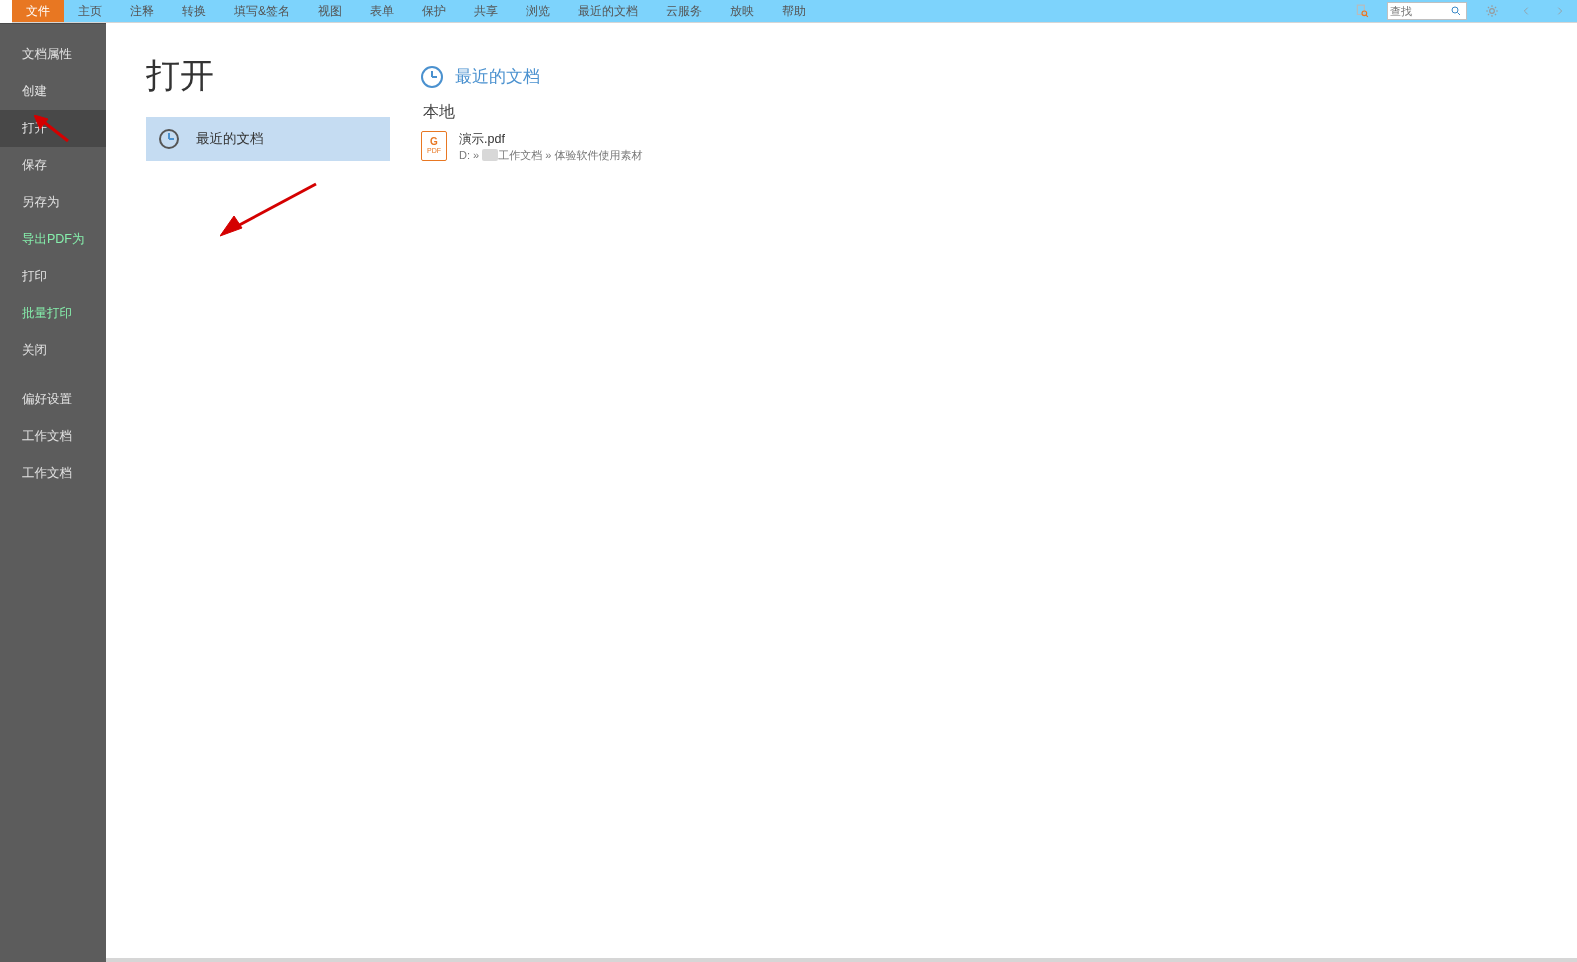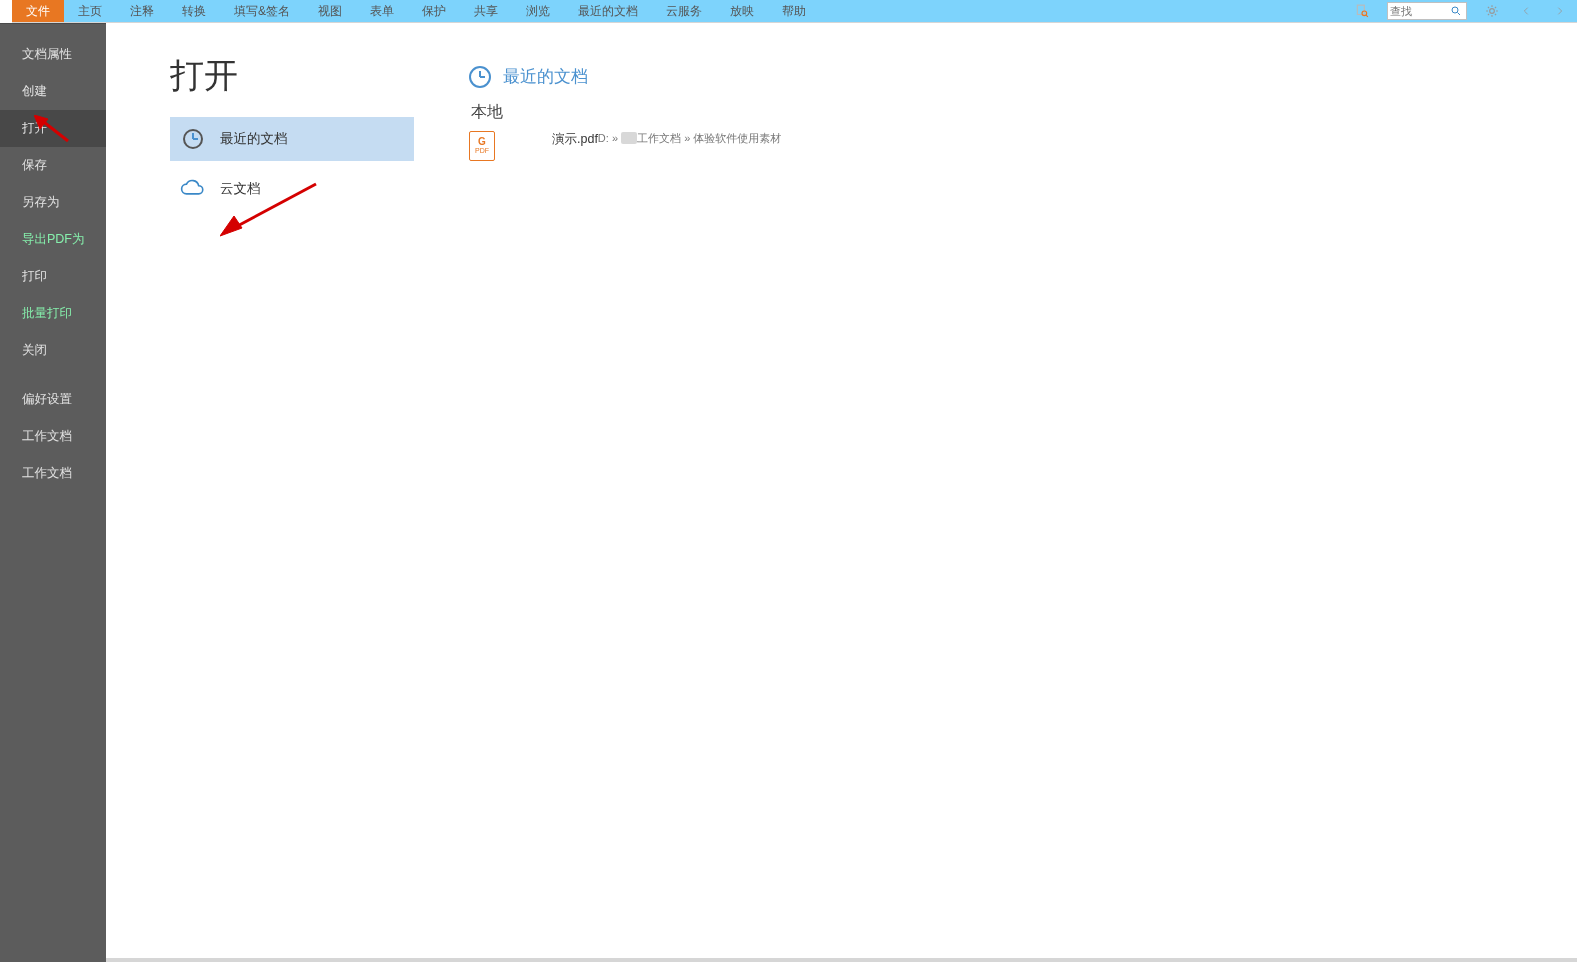--- a/index.html
+++ b/index.html
@@ -10,21 +10,21 @@
 .topbar .tab { padding: 0 14px; height: 100%; display: flex; align-items: center; cursor: pointer; }
 .topbar .tab.active { background: #e87722; color: #fff; }
 .topbar .spacer { flex: 1; }
 .topbar .right { display: flex; align-items: center; gap: 16px; padding-right: 8px; height: 100%; }
 .right-icon { width: 18px; height: 18px; display: inline-flex; align-items: center; justify-content: center; color: #888; cursor: pointer; }
 .search-box { height: 18px; width: 80px; border: 1px solid #c0c0c0; background: #fff; display: flex; align-items: center; }
 .search-box input { border: none; outline: none; width: 60px; font-size: 11px; padding-left: 2px; color: #888; }
 .search-box .mag { width: 16px; color: #3a88c7; display: flex; align-items: center; justify-content: center; font-size: 12px; }
 
 
-.workspace { display: flex; height: calc(100% - 23px); width: 100%; gap: 24px; }
+.workspace { display: flex; height: calc(100% - 23px); width: 100%; }
 
 
 .sidebar { width: 106px; background: #5c5c5c; color: #e2e2e2; font-size: 12.5px; padding-top: 12px; border-top: 1px solid #4a4a4a; }
 .side-item { padding: 10px 0 10px 22px; cursor: pointer; }
 .side-item.active { background: #484848; }
 .side-item.disabled { color: #86efac; cursor: default; }
 .side-gap { height: 6px; }
 
 
 .panel2 { width: 284px; background: #fff; padding: 30px 0 0 40px; }
@@ -39,21 +39,21 @@
 .content-head { display: flex; align-items: center; gap: 12px; margin-bottom: 14px; }
 .content-head .title { font-size: 17px; color: #4a91cf; }
 .clock-circle { width: 22px; height: 22px; border: 2px solid #4a91cf; border-radius: 50%; position: relative; }
 .clock-circle::before { content: ""; position: absolute; left: 50%; top: 50%; width: 2px; height: 6px; background: #4a91cf; transform: translate(-50%,-100%); }
 .clock-circle::after { content: ""; position: absolute; left: 50%; top: 50%; width: 5px; height: 2px; background: #4a91cf; transform: translate(0,-50%); }
 .section-label { font-size: 16px; color: #444; margin: 4px 0 4px 2px; }
 .recent-item { display: flex; gap: 12px; align-items: flex-start; padding: 4px 0; cursor: pointer; }
 .pdf-ico { width: 26px; height: 30px; border: 1.5px solid #e87722; border-radius: 2px; display: flex; flex-direction: column; align-items: center; justify-content: center; font-size: 7px; color: #e87722; position: relative; }
 .pdf-ico .c { font-size: 10px; line-height: 10px; font-weight: bold; }
 .pdf-ico .p { font-size: 7px; line-height: 8px; }
-.recent-text { display: flex; flex-direction: row; font-size: 12.5px; margin-left: 45px; }
+.recent-text { display: flex; flex-direction: column; font-size: 12.5px; }
 .recent-text .fname { color: #333; }
 .recent-text .fpath { color: #777; font-size: 11px; }
 .blur { background: #d8d8d8; color: #d8d8d8; padding: 0 8px; border-radius: 2px; user-select: none; }
 
 
 svg { display: block; }
 
 
 .arrow { position: absolute; pointer-events: none; }
 .arrow svg polygon, .arrow svg line { stroke: #d40000; fill: #d40000; }
@@ -149,28 +149,20 @@
   <div class="panel2">
     <h1>打开</h1>
     <div id="locations">
         <div class="loc-item active">
           <span class="loc-icon">
             <span class="clock-circle" style="width:20px;height:20px;border-color:#555"></span>
           </span>
           <span>最近的文档</span>
         </div>
         <div class="loc-gap"></div>
-        <div class="loc-item">
-          <span class="loc-icon">
-            <svg width="26" height="20" viewBox="0 0 32 24">
-              <path d="M8 18a6 6 0 010-12 8 8 0 0115 2 5 5 0 010 10H8z" fill="none" stroke="#3a88c7" stroke-width="2"></path>
-            </svg>
-          </span>
-          <span>云文档</span>
-        </div>
         <div class="loc-gap"></div>
         <div class="loc-gap"></div>
       </div>
   </div>
 
   <div class="content">
     <div class="content-head">
       <span class="clock-circle"></span>
       <span class="title">最近的文档</span>
     </div>

